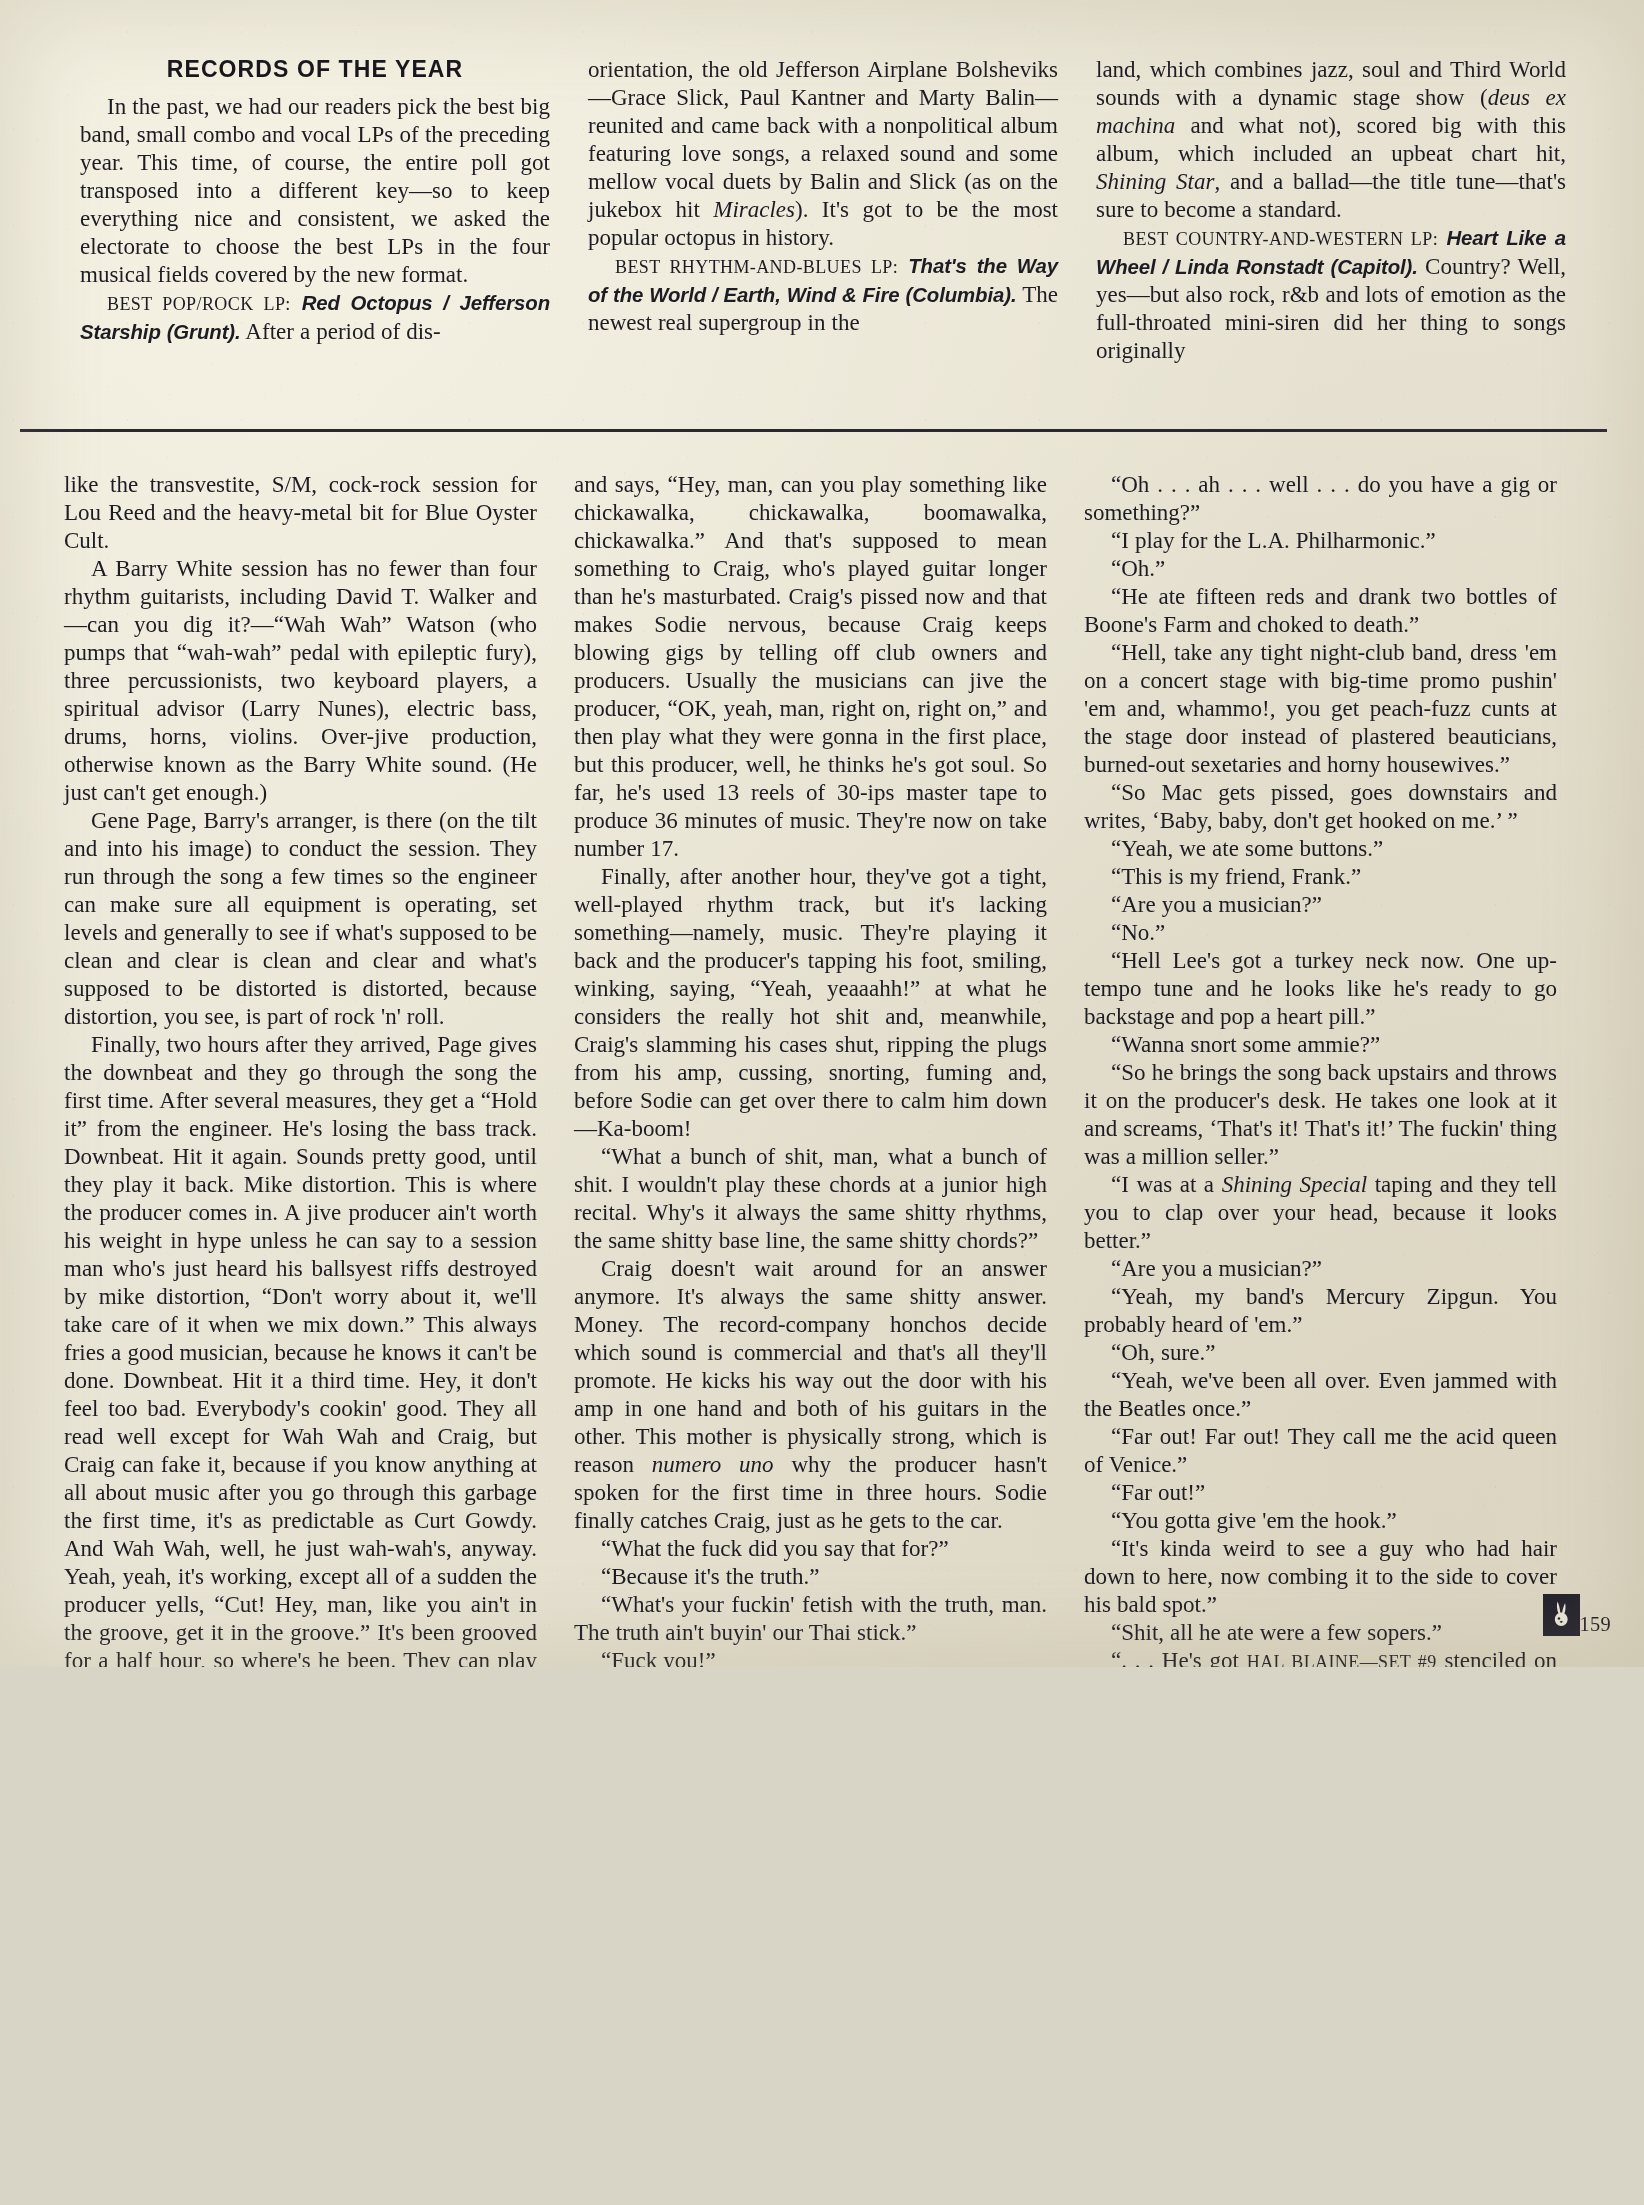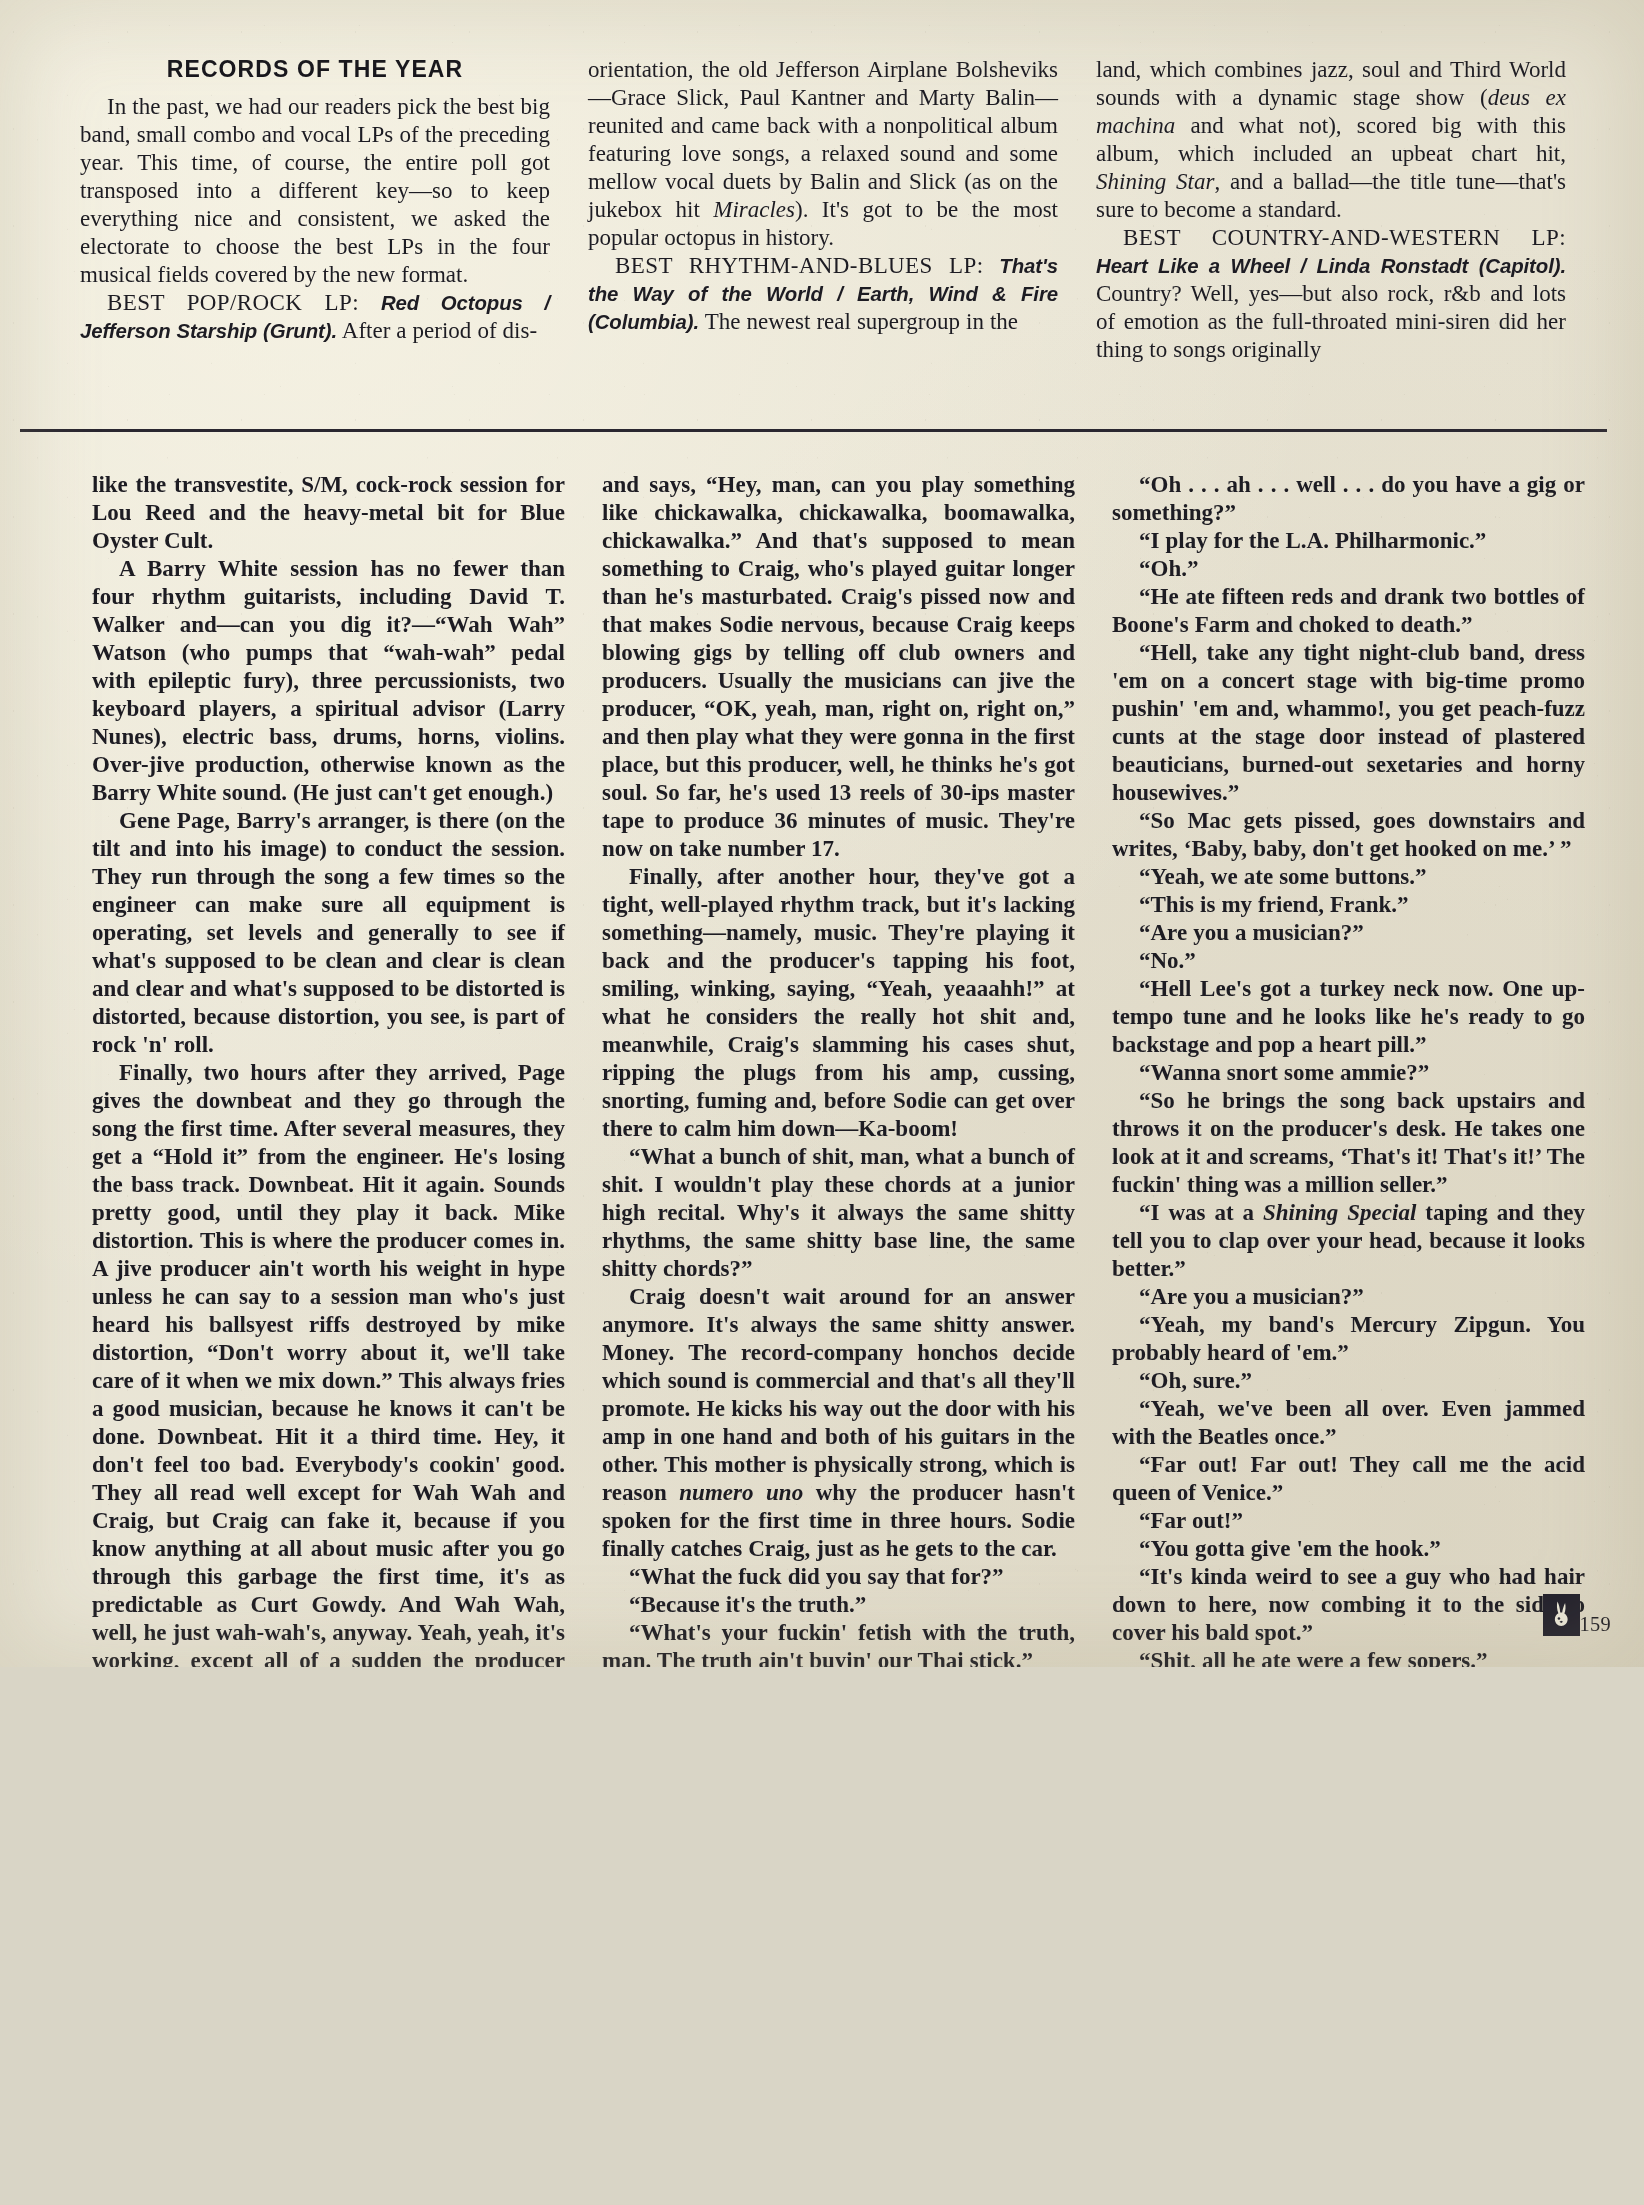--- a/index.html
+++ b/index.html
@@ -64,26 +64,25 @@
     left: 20.4px;
     top: 429px;
     width: 1587px;
     height: 2.7px;
     background: #2a2730;
   }
 
   
   .body-block {
     position: absolute;
-    left: 92px;
+    left: 64px;
     top: 471px;
     width: 1492px;
     display: flex;
     gap: 37px;
-    font-weight: bold;
   }
   .body-col {
     width: 473px;
     flex: 0 0 473px;
     position: relative;
   }
 
   p {
     margin: 0;
     font-size: 23px;
@@ -91,21 +90,21 @@
     text-align: justify;
     text-indent: 27px;
     -webkit-hyphens: auto;
     hyphens: auto;
     word-spacing: 0.3px;
   }
   p.noindent { text-indent: 0; }
 
   .smallcaps {
     font-variant: small-caps;
-    font-size: 23px;
+    font-size: 18px;
     letter-spacing: 0.4px;
   }
   .award-title {
     font-family: "Liberation Sans", "DejaVu Sans", sans-serif;
     font-weight: bold;
     font-style: italic;
     font-size: 20.4px;
     letter-spacing: -0.1px;
   }
   em, .ital { font-style: italic; }

